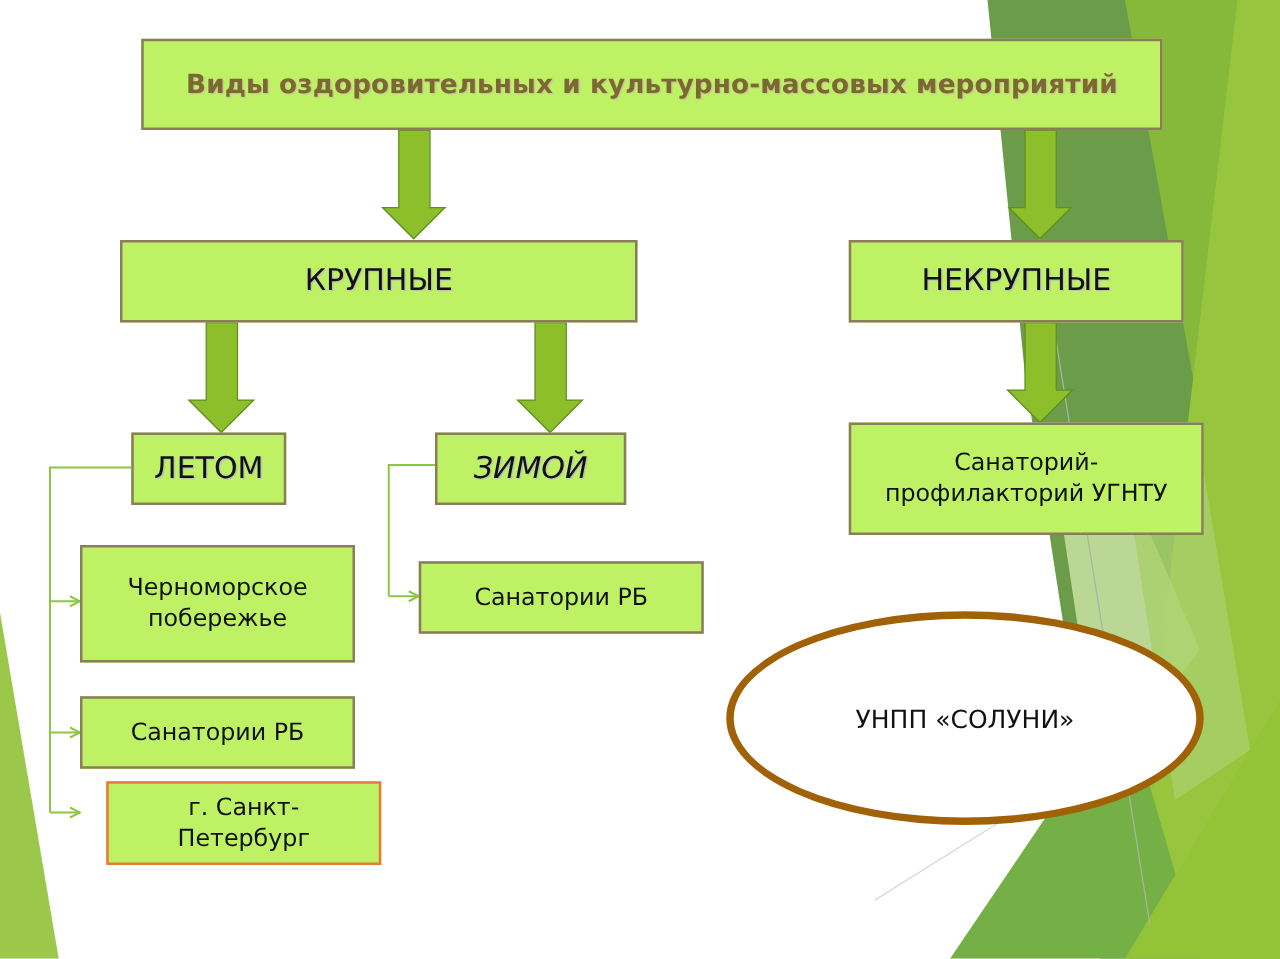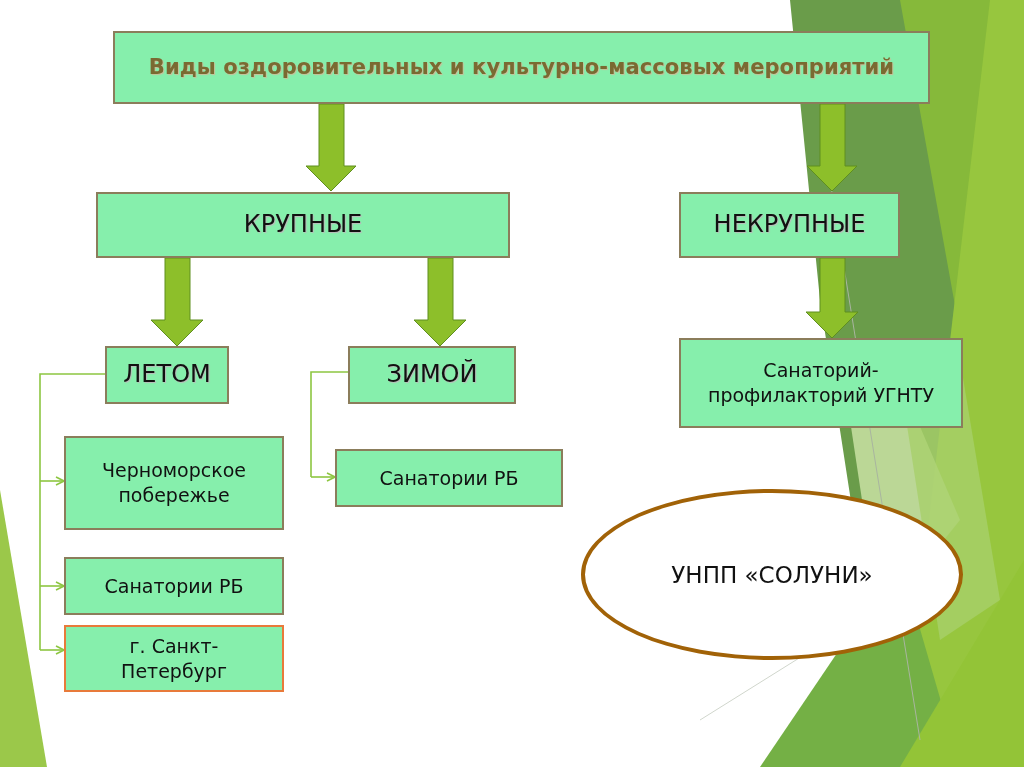--- a/index.html
+++ b/index.html
@@ -1,24 +1,24 @@
 <!DOCTYPE html>
 <html><head>
 <meta charset="utf-8">
 <style>
   html, body { margin:0; padding:0; }
   body { width:1024px; height:767px; position:relative; overflow:hidden; background:#ffffff; font-family:"DejaVu Sans", sans-serif; }
   #bg { position:absolute; left:0; top:0; width:1024px; height:767px; z-index:0; }
   #arrows { position:absolute; left:0; top:0; width:1024px; height:767px; z-index:1; }
-  .box { position:absolute; background:#86efac; border:2px solid #8b7d5b; box-sizing:border-box; display:flex; align-items:center; justify-content:center; text-align:center; color:#111; z-index:2; font-size:19px; line-height:1.3; }
-  .box.orange { border-color:#e87a3a; }
+  .box { position:absolute; background:#bef264; border:2px solid #8b7d5b; box-sizing:border-box; display:flex; align-items:center; justify-content:center; text-align:center; color:#111; z-index:2; font-size:19px; line-height:1.3; }
+  .box.orange { border-color:#e87a3a;margin-left:21px; }
   .title-box { left:113px; top:31px; width:817px; height:73px; }
   .title-text { font-weight:bold; font-size:21px; color:#7a6a32; text-shadow:1px 1px 1px #c9bf9a; letter-spacing:0.1px; }
   .h2 { font-size:24px; text-shadow:1px 1px 1px #bbb; }
-  .ellipse { position:absolute; left:581px; top:489px; width:382px; height:171px; border:4px solid #a16207; border-radius:50%; background:#fff; box-sizing:border-box; display:flex; align-items:center; justify-content:center; font-size:23px; color:#111; z-index:2; }
+  .ellipse { position:absolute; left:581px; top:489px; width:382px; height:171px; border:6px solid #a16207; border-radius:50%; background:#fff; box-sizing:border-box; display:flex; align-items:center; justify-content:center; font-size:20px; color:#111; z-index:2; }
 </style>
 </head>
 <body>
 
 <svg id="bg" viewBox="0 0 1024 767">
   <polygon points="790,0 1024,0 1024,767 880,767 860,560 820,300" fill="#6a9c4a"></polygon>
   <polygon points="900,0 1024,0 1024,767 930,767 990,500" fill="#86b93a"></polygon>
   <polygon points="990,0 1024,0 1024,767 900,767" fill="#97c63e"></polygon>
   <polygon points="850,420 900,380 960,520 880,620" fill="#c9e2a3" opacity="0.85"></polygon>
   <polygon points="900,380 960,360 1000,600 940,640" fill="#a7d06a" opacity="0.8"></polygon>
@@ -63,29 +63,29 @@
 </svg>
 
 <div class="box title-box">
   <span class="title-text">Виды оздоровительных и культурно-массовых мероприятий</span>
 </div>
 
 <div class="box" style="left:96px; top:192px; width:414px; height:66px;">
   <span class="h2">КРУПНЫЕ</span>
 </div>
 
-<div class="box" style="left:679px; top:192px; width:221px; height:66px;justify-content:center;">
+<div class="box" style="left:679px; top:192px; width:268px; height:66px;justify-content:center;">
   <span class="h2">НЕКРУПНЫЕ</span>
 </div>
 
 <div class="box" style="left:105px; top:346px; width:124px; height:58px;">
   <span class="h2">ЛЕТОМ</span>
 </div>
 
-<div class="box" style="left:348px; top:346px; width:168px; height:58px;">
+<div class="box" style="left:348px; top:346px; width:153px; height:58px;font-style:italic;">
   <span class="h2">ЗИМОЙ</span>
 </div>
 
 <div class="box" style="left:64px; top:436px; width:220px; height:94px; padding:0 14px;">
   <span>Черноморское побережье</span>
 </div>
 
 <div class="box" style="left:64px; top:557px; width:220px; height:58px;">
   <span>Санатории РБ</span>
 </div>

